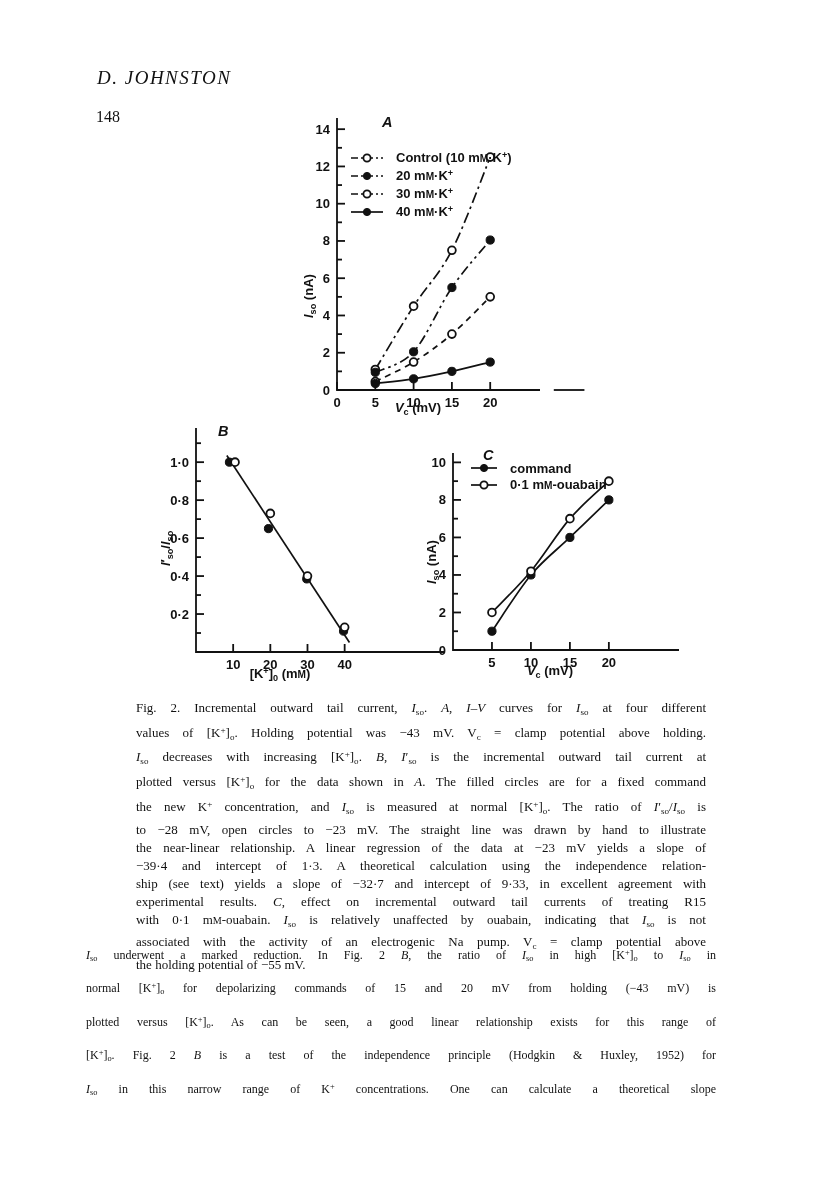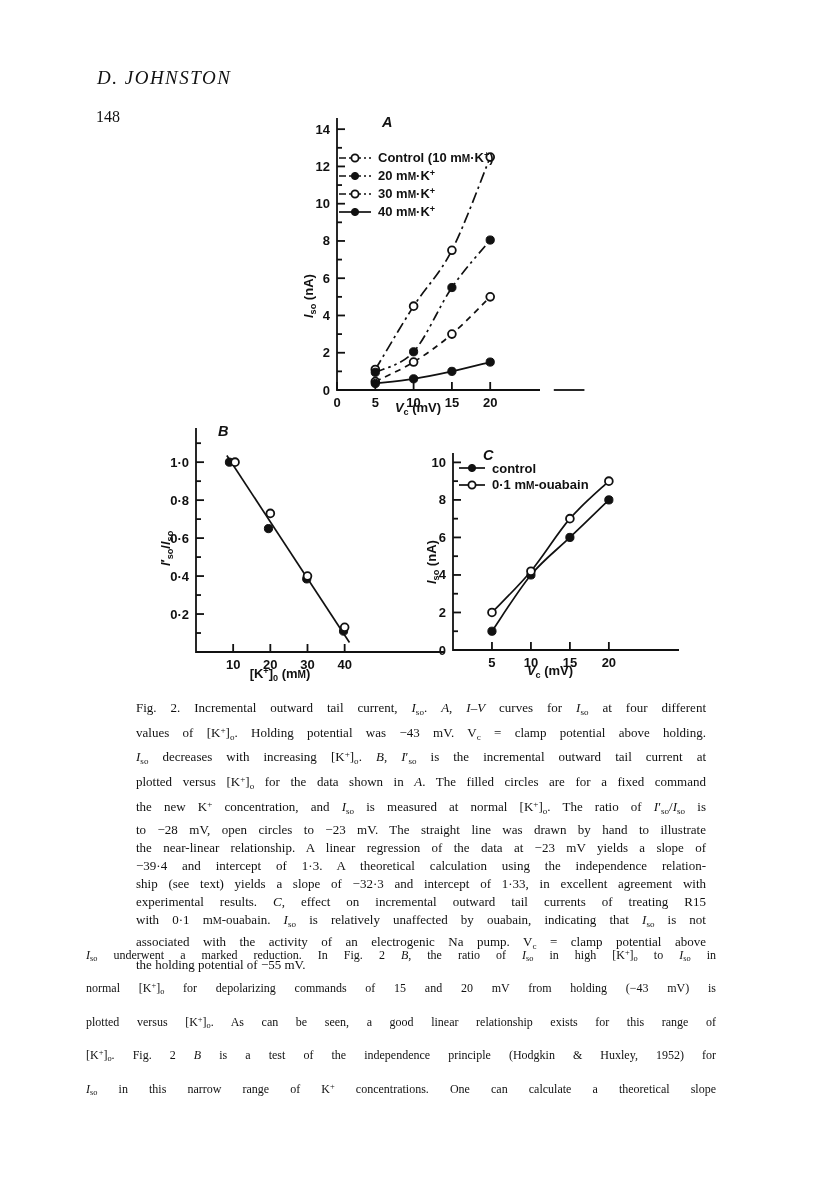--- a/index.html
+++ b/index.html
@@ -15,21 +15,21 @@
   .axis{stroke:#111;stroke-width:1.8;fill:none;}
   .curve{stroke:#111;stroke-width:1.7;fill:none;}
   .mo{fill:#fff;stroke:#111;stroke-width:1.8;}
   .mf{fill:#111;stroke:#111;stroke-width:1;}
   svg text{font-family:"Liberation Sans",sans-serif;font-weight:bold;font-size:13px;fill:#111;}
   .figtext{font-family:"Liberation Sans",sans-serif;font-weight:bold;font-size:13px;color:#111;}
   .panel-letter{font-family:"Liberation Sans",sans-serif;font-weight:bold;font-style:italic;
                 font-size:14.5px;color:#111;}
   .vlab{transform:rotate(-90deg);transform-origin:0 0;white-space:nowrap;}
   .hlab{text-align:center;white-space:nowrap;}
-  .legend .lgrow{display:flex;align-items:center;gap:6px;height:18px;white-space:nowrap;}
+  .legend .lgrow{display:flex;align-items:center;gap:12px;height:18px;white-space:nowrap;padding-left:12px;}
   #c-legend .lgrow{height:16.5px;}
   .legend svg{position:static;flex:0 0 auto;}
   
   .caption{left:127px;top:699px;width:570px;font-size:13px;line-height:17.95px;margin-left:9px;}
   .bodytext{left:86px;top:939px;width:630px;font-size:12px;line-height:27.2px;}
   .tline{text-align:justify;text-align-last:justify;-moz-text-align-last:justify;}
   .tline-last{text-align-last:left;-moz-text-align-last:left;}
   sub{font-size:70%;vertical-align:-0.3em;}
   sup{font-size:70%;vertical-align:0.45em;}
   .sc{font-size:78%;}
@@ -209,21 +209,21 @@
     <circle cx="149.89655172413794" cy="83.66666666666669" r="3.9" class="mo"></circle>
     <circle cx="188.86206896551724" cy="46.14285714285714" r="3.9" class="mo"></circle>
   </svg>
 <div class="abs panel-letter" style="left:483px;top:447px;">C</div>
 <div class="abs figtext legend" id="c-legend" style="left:458px;top:460px;">
     <div class="lgrow">
       <svg width="28" height="12">
         <line x1="1" y1="6" x2="27" y2="6" class="curve"></line>
         <circle cx="14" cy="6" r="3.6" class="mf"></circle>
       </svg>
-      <span>control</span>
+      <span>command</span>
     </div>
     <div class="lgrow">
       <svg width="28" height="12">
         <line x1="1" y1="6" x2="27" y2="6" class="curve"></line>
         <circle cx="14" cy="6" r="3.6" class="mo"></circle>
       </svg>
       <span>0·1 m<span class="sc">M</span>-ouabain</span>
     </div>
   </div>
 <div class="abs figtext vlab" style="left:424px;top:584px;"><i>I</i><sub>so</sub> (nA)</div>
@@ -231,21 +231,21 @@
 
 <div class="abs caption">
     <div class="tline">Fig. 2. Incremental outward tail current, <i>I</i><sub>so</sub>. <i>A</i>, <i>I–V</i> curves for <i>I</i><sub>so</sub> at four different</div>
     <div class="tline">values of [K<sup>+</sup>]<sub>o</sub>. Holding potential was −43 mV. V<sub>c</sub> = clamp potential above holding.</div>
     <div class="tline"><i>I</i><sub>so</sub> decreases with increasing [K<sup>+</sup>]<sub>o</sub>. <i>B</i>, <i>I</i>′<sub>so</sub> is the incremental outward tail current at</div>
     <div class="tline">plotted versus [K<sup>+</sup>]<sub>o</sub> for the data shown in <i>A</i>. The filled circles are for a fixed command</div>
     <div class="tline">the new K<sup>+</sup> concentration, and <i>I</i><sub>so</sub> is measured at normal [K<sup>+</sup>]<sub>o</sub>. The ratio of <i>I</i>′<sub>so</sub>/<i>I</i><sub>so</sub> is</div>
     <div class="tline">to −28 mV, open circles to −23 mV. The straight line was drawn by hand to illustrate</div>
     <div class="tline">the near-linear relationship. A linear regression of the data at −23 mV yields a slope of</div>
     <div class="tline">−39·4 and intercept of 1·3. A theoretical calculation using the independence relation-</div>
-    <div class="tline">ship (see text) yields a slope of −32·3 and intercept of 1·33, in excellent agreement with</div>
+    <div class="tline">ship (see text) yields a slope of −32·7 and intercept of 9·33, in excellent agreement with</div>
     <div class="tline">experimental results. <i>C</i>, effect on incremental outward tail currents of treating R15</div>
     <div class="tline">with 0·1 m<span class="sc">M</span>-ouabain. <i>I</i><sub>so</sub> is relatively unaffected by ouabain, indicating that <i>I</i><sub>so</sub> is not</div>
     <div class="tline">associated with the activity of an electrogenic Na pump. V<sub>c</sub> = clamp potential above</div>
     <div class="tline tline-last">the holding potential of −55 mV.</div>
   </div>
 
 <div class="abs bodytext">
     <div class="tline"><i>I</i><sub>so</sub> underwent a marked reduction. In Fig. 2 <i>B</i>, the ratio of <i>I</i><sub>so</sub> in high [K<sup>+</sup>]<sub>o</sub> to <i>I</i><sub>so</sub> in</div>
     <div class="tline">normal [K<sup>+</sup>]<sub>o</sub> for depolarizing commands of 15 and 20 mV from holding (−43 mV) is</div>
     <div class="tline">plotted versus [K<sup>+</sup>]<sub>o</sub>. As can be seen, a good linear relationship exists for this range of</div>

